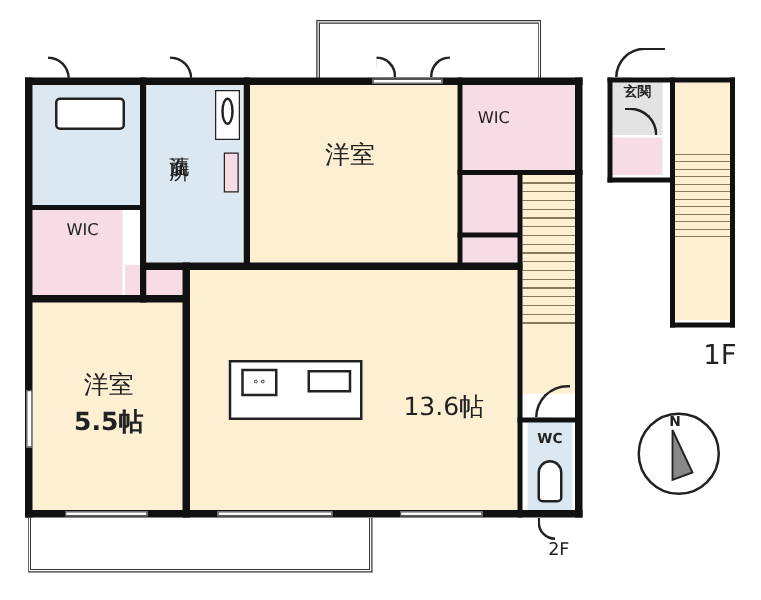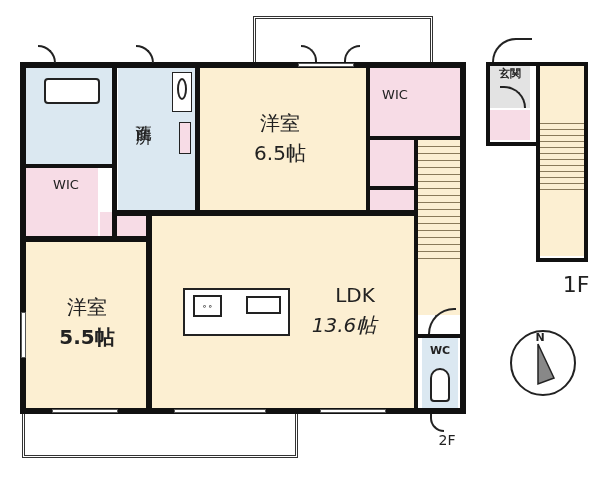--- a/index.html
+++ b/index.html
@@ -75,26 +75,24 @@
   <div class="abs" style="left:301px;top:45px;width:16px;height:17px;border:2px solid #222;border-bottom:none;border-left:none;border-radius:0 16px 0 0;"></div>
   <div class="abs" style="left:344px;top:45px;width:16px;height:17px;border:2px solid #222;border-bottom:none;border-right:none;border-radius:16px 0 0 0;"></div>
   <div class="abs" style="left:428px;top:308px;width:28px;height:26px;border:2px solid #222;border-bottom:none;border-right:none;border-radius:26px 0 0 0;"></div>
   <div class="abs" style="left:430px;top:414px;width:14px;height:18px;border:2px solid #222;border-top:none;border-right:none;border-radius:0 0 0 14px;"></div>
 
   <div class="abs" style="left:22px;top:414px;width:276px;height:44px;border:3px double #333;border-top:none;"></div>
 
   <div class="lbl vlabel" style="left:134px;top:112px;">洗面所</div>
   <div class="lbl small" style="left:36px;top:178px;width:60px;font-size:13px;font-weight:normal;">WIC</div>
   <div class="lbl big" style="left:220px;top:112px;width:120px;">洋室</div>
-  <div class="lbl big" style="left:220px;top:142px;width:120px;">6.5帖</div>
   <div class="lbl small" style="left:372px;top:88px;width:46px;font-size:13px;font-weight:normal;">WIC</div>
   <div class="lbl big" style="left:28px;top:296px;width:118px;">洋室</div>
   <div class="lbl big" style="left:28px;top:326px;width:118px;font-weight:bold;">5.5帖</div>
-  <div class="lbl big" style="left:300px;top:284px;width:110px;">LDK</div>
-  <div class="lbl big" style="left:289px;top:314px;width:110px;font-style:italic;">13.6帖</div>
+  <div class="lbl big" style="left:300px;top:314px;width:110px;">13.6帖</div>
   <div class="lbl small" style="left:422px;top:345px;width:36px;">WC</div>
   <div class="lbl big" style="left:422px;top:432px;width:50px;font-size:14px;">2F</div>
 </div>
 
 <div class="abs" style="left:470px;top:0;width:139px;height:300px;">
   <div class="room gray" style="left:20px;top:66px;width:40px;height:42px;"></div>
   <div class="room pink" style="left:20px;top:110px;width:40px;height:30px;"></div>
   <div class="room beige" style="left:70px;top:66px;width:44px;height:190px;"></div>
   <div class="room" style="left:70px;top:118px;width:44px;height:74px;background:repeating-linear-gradient(to bottom,#fcefd2 0,#fcefd2 5px,#8a7a5a 5px,#8a7a5a 6px);"></div>
   <div class="wall" style="left:16px;top:62px;width:102px;height:4px;"></div>

